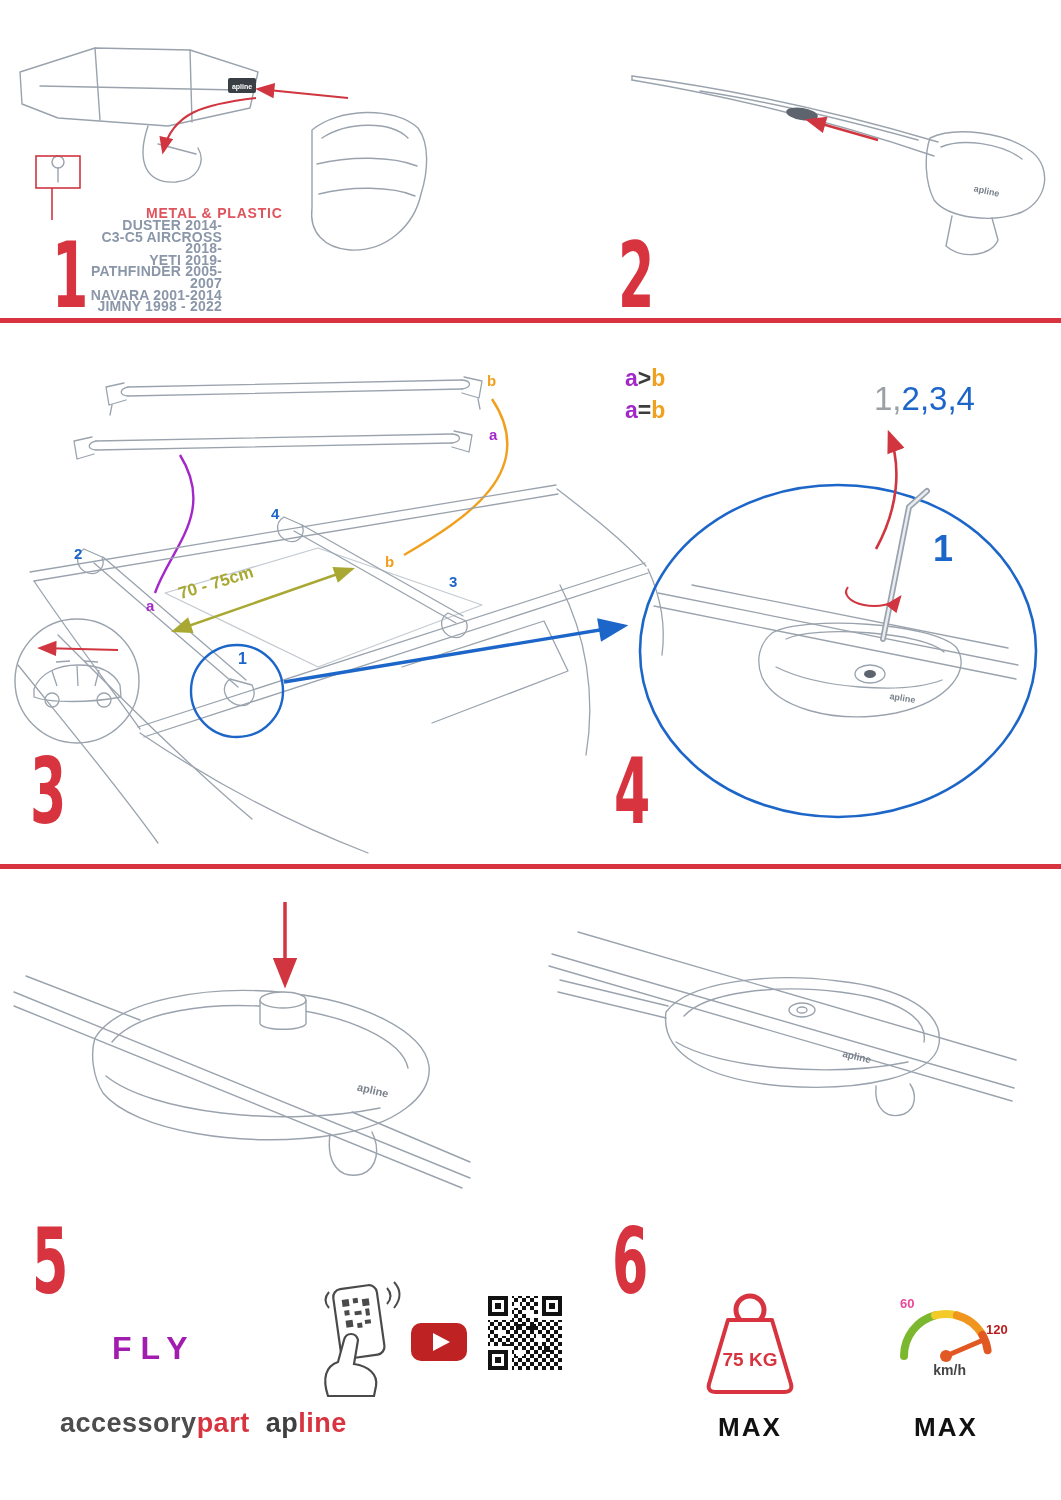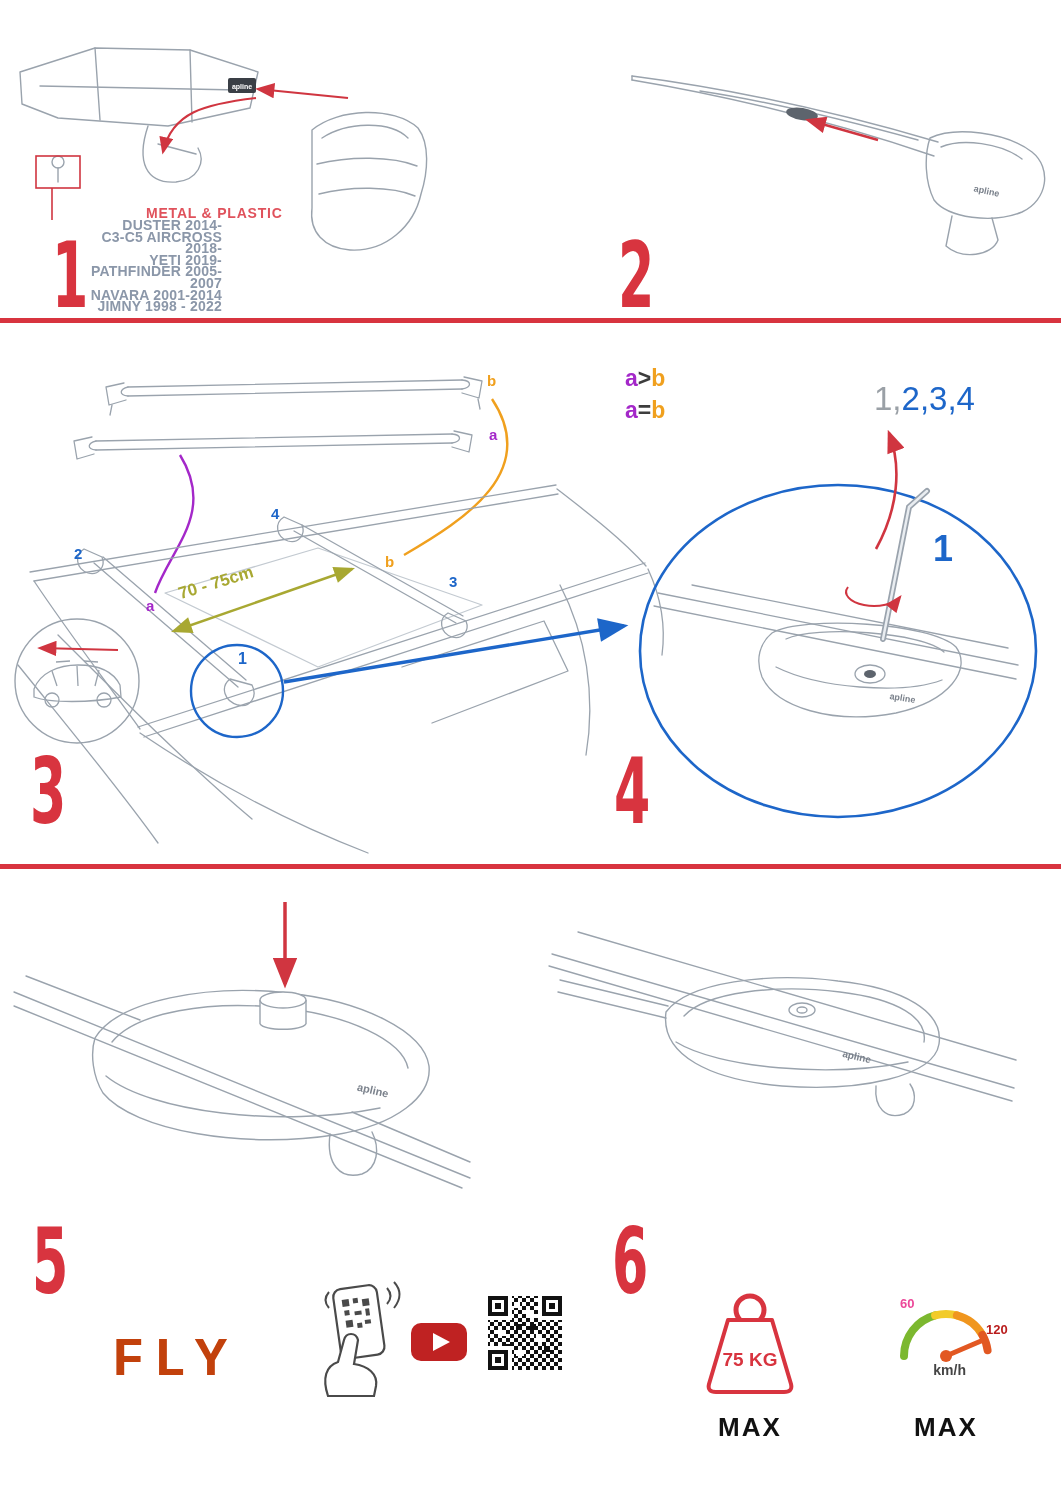--- a/index.html
+++ b/index.html
@@ -233,22 +233,25 @@
       <ellipse cx="802" cy="130" rx="13" ry="7"></ellipse>
       <ellipse cx="802" cy="130" rx="5" ry="3"></ellipse>
       <path d="M876,206 C874,228 886,240 904,234 C916,229 917,214 910,204"></path>
     </g>
     <text x="856" y="180" font-size="10" fill="#7b828c" text-anchor="middle" transform="rotate(13 856 180)">apline</text>
   </svg>
 
   <span class="stepnum" style="left:32px;top:1222px">5</span>
   <span class="stepnum" style="left:612px;top:1222px">6</span>
 
-  <span class="lbl" style="left:112px;top:1330px;font-size:54px;font-family:Liberation Mono, monospace;color:#c2410c;letter-spacing:9px">FLY</span>
-
+  <span class="lbl" style="left:112px;top:1330px;font-size:32px;font-family:Liberation Sans, sans-serif;color:#a21caf;letter-spacing:9px">FLY</span>
+
+  <div class="brandrow">
+    <span style="color:#4d4d4d">accessory</span><span style="color:#d8343f">part</span><span style="color:#3f3f3f;margin-left:16px">ap</span><span style="color:#d8343f">line</span>
+  </div>
 
   <svg class="abs" style="left:308px;top:1278px" width="100" height="120" viewBox="0 0 100 120">
     <g transform="rotate(-8 50 45)" stroke="#4a4a4a" fill="#ffffff" stroke-width="2.2">
       <rect x="29" y="9" width="44" height="70" rx="8"></rect>
     </g>
     <g fill="#4a4a4a" transform="rotate(-8 50 45)">
       <rect x="37" y="20" width="7" height="7"></rect>
         <rect x="48" y="20" width="5" height="5"></rect>
       <rect x="57" y="22" width="7" height="7"></rect>
         <rect x="38" y="31" width="5" height="5"></rect>

